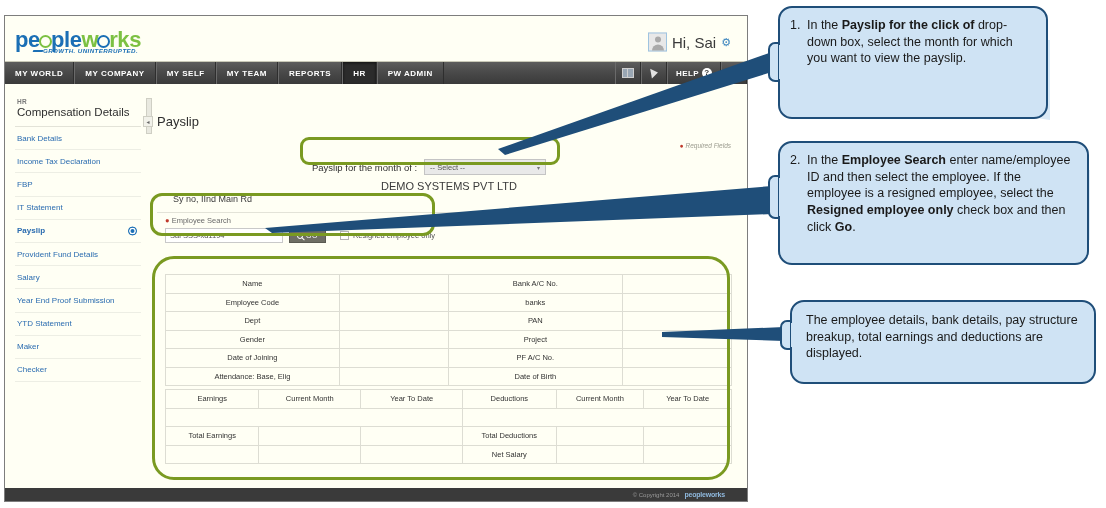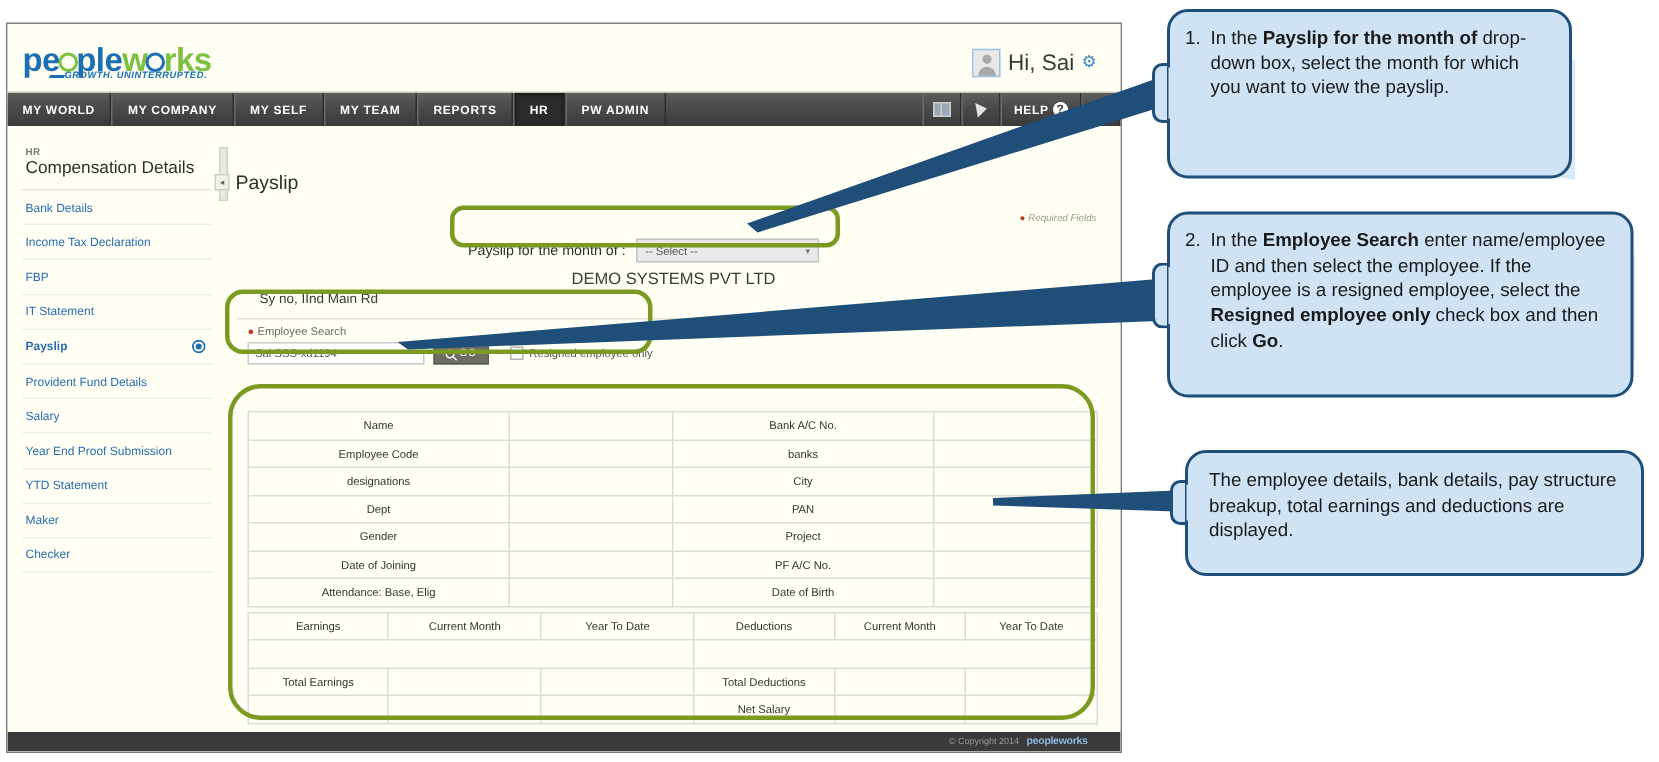--- a/index.html
+++ b/index.html
@@ -679,26 +679,20 @@
                 <td class="lbl">Bank A/C No.</td>
                 <td></td>
               </tr>
               <tr>
                 <td class="lbl">Employee Code</td>
                 <td></td>
                 <td class="lbl">banks</td>
                 <td></td>
               </tr>
               <tr>
-                <td class="lbl">designations</td>
-                <td></td>
-                <td class="lbl">City</td>
-                <td></td>
-              </tr>
-              <tr>
                 <td class="lbl">Dept</td>
                 <td></td>
                 <td class="lbl">PAN</td>
                 <td></td>
               </tr>
               <tr>
                 <td class="lbl">Gender</td>
                 <td></td>
                 <td class="lbl">Project</td>
                 <td></td>
@@ -789,21 +783,21 @@
     <polygon points="784,327 784,341 662,337 662,332" fill="#1f4e79"></polygon>
   </svg>
 
   <div class="tail" id="tail-1"></div>
   <div class="tail" id="tail-2"></div>
   <div class="tail" id="tail-3"></div>
 
   <div class="callout" id="callout-1">
     <div class="inner">
       <div class="num">1.</div>
-      <div class="txt"><span>In the </span><b>Payslip for the month of</b><span> drop-down box, select the month for which you want to view the payslip.</span></div>
+      <div class="txt"><span>In the </span><b>Payslip for the click of</b><span> drop-down box, select the month for which you want to view the payslip.</span></div>
     </div>
   </div>
 
   <div class="callout" id="callout-2">
     <div class="inner">
       <div class="num">2.</div>
       <div class="txt"><span>In the </span><b>Employee Search</b><span> enter name/employee ID and then select the employee. If the employee is a resigned employee, select the </span><b>Resigned employee only</b><span> check box and then click </span><b>Go</b><span>.</span></div>
     </div>
   </div>
 

